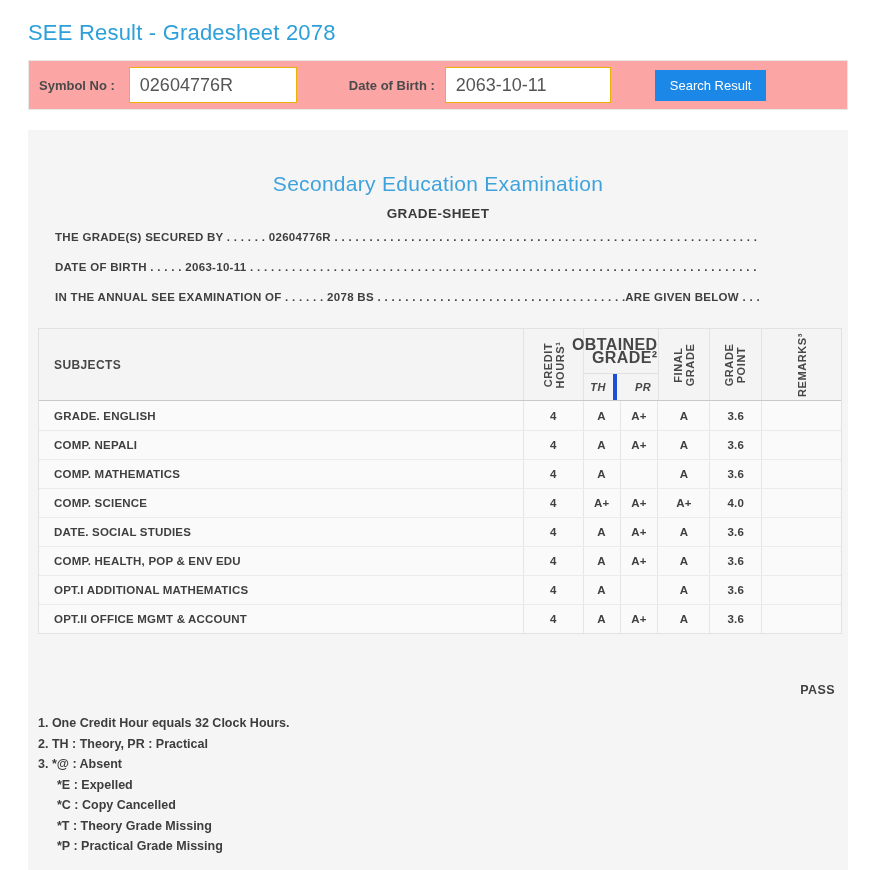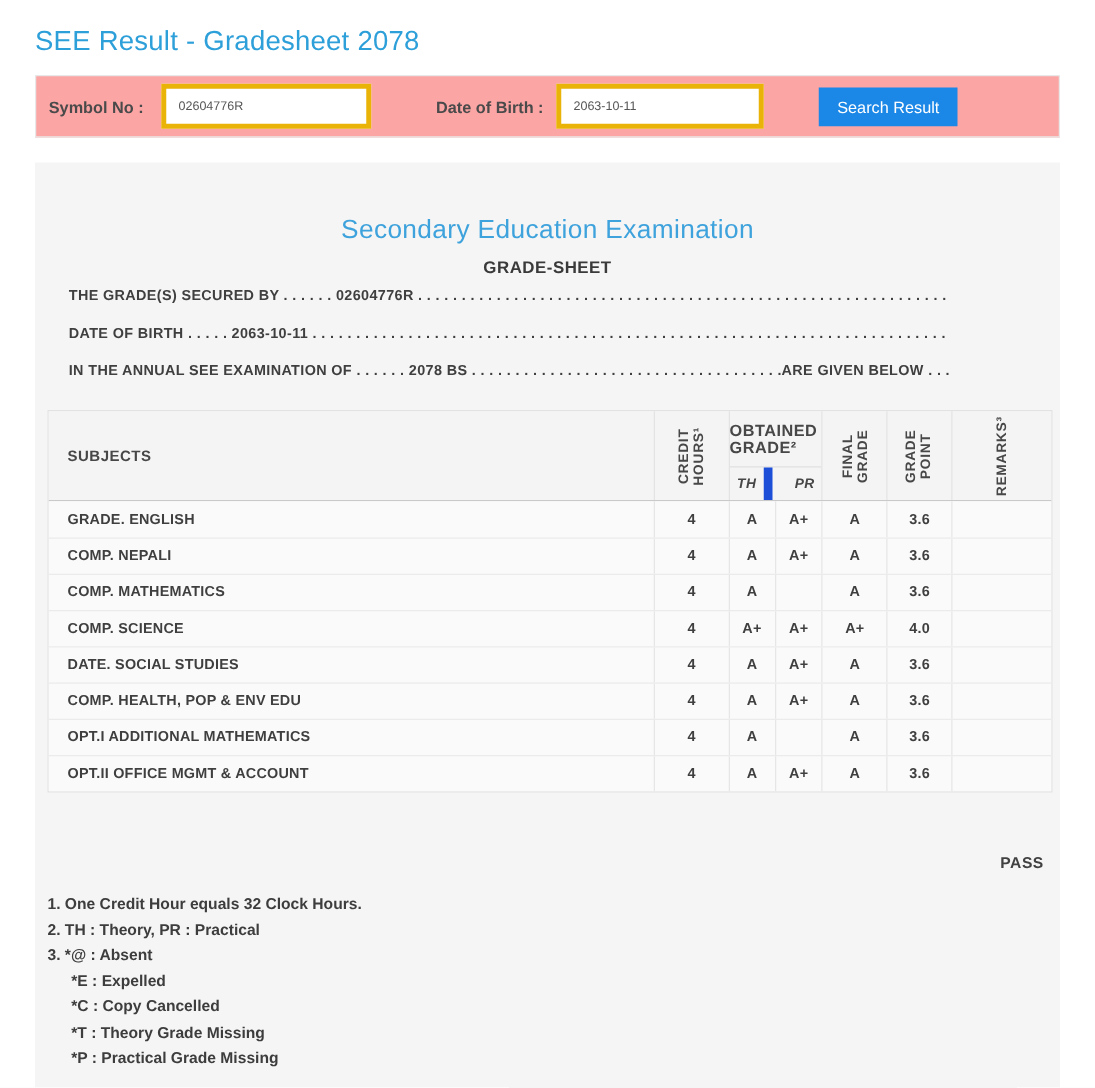--- a/index.html
+++ b/index.html
@@ -25,23 +25,23 @@
     position: absolute; left: 28px; top: 60px; width: 820px; height: 50px;
     background: #fca5a5; border: 1px solid #e8e8e8;
     display: flex; align-items: center;
   }
   .search-label {
     font-size: 13px; font-weight: bold; color: #4a4a4a;
   }
   .lbl-symbol { margin-left: 10px; }
   .lbl-dob { margin-left: 52px; }
   .search-input {
-    height: 36px; border: 4px solid #eab308; background: #ffffff;
+    height: 36px; border: 1px solid #eab308; background: #ffffff;
     font-family: "Liberation Sans", sans-serif;
-    font-size: 10px; color: #555555; padding: 0 10px; outline: none;
+    font-size: 18px; color: #555555; padding: 0 10px; outline: none;
   }
   .inp-symbol { width: 168px; margin-left: 14px; }
   .inp-dob { width: 166px; margin-left: 10px; }
   .search-button {
     margin-left: 44px; height: 31px; padding: 0 15px;
     background: #1b87e6; color: #ffffff; border: none;
     font-family: "Liberation Sans", sans-serif;
     font-size: 13px; cursor: pointer;
   }
 
@@ -95,30 +95,30 @@
   .h-final   { width: 52px; }
   .h-point   { width: 52px; }
   .h-remarks { width: 80px; }
   .rotbox {
     transform: rotate(-90deg);
     font-size: 11px; line-height: 12px; letter-spacing: 0.6px;
     text-align: center; white-space: nowrap; font-weight: bold; color: #474747;
   }
   .obt-top {
     height: 45px; display: flex; flex-direction: column;
-    align-items: flex-start; justify-content: center;
-    font-size: 13px; line-height: 13px; letter-spacing: 0.4px;
+    align-items: flex-end; justify-content: center;
+    font-size: 16px; line-height: 13px; letter-spacing: 0.4px;
     border-bottom: 1px solid #e0e0e0;
   }
   .obt-bottom { height: 26px; display: flex; font-style: italic; }
   .obt-bottom .subhead {
     flex: 1; display: flex; align-items: center; justify-content: center;
     font-size: 11px; letter-spacing: 0.4px;
   }
-  .obt-bottom .subhead + .subhead { border-left: 7px solid #1d4ed8; padding-left: 12px; }
+  .obt-bottom .subhead + .subhead { border-left: 4px solid #1d4ed8; padding-left: 12px; }
 
   .tbody { }
   .trow {
     display: flex; height: 29px; border-top: 1px solid #ebebeb;
     background: #fafafa;
   }
   .trow:first-child { border-top: none; }
   .cell {
     display: flex; align-items: center; justify-content: center;
     border-left: 1px solid #e6e6e6;

